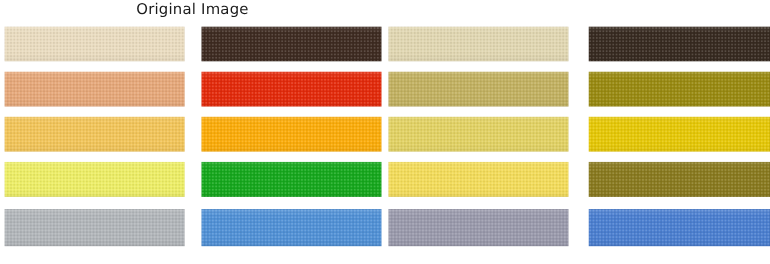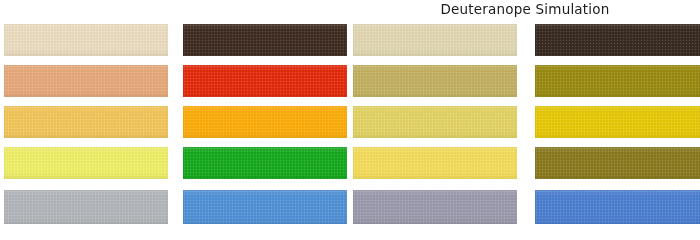--- a/index.html
+++ b/index.html
@@ -73,21 +73,21 @@
     box-shadow:inset 0 0 0 .5px rgba(0,0,0,.06);
     pointer-events:none;
   }
 </style>
 </head>
 <body style="background: rgb(255, 255, 255);">
 
 <div class="page">
 
   <div class="headers">
-    <div class="hdr hdr-right">Deuteranope Simulation</div>
+    <div class="hdr hdr-left">Original Image</div>
   </div>
 
   <div class="grid">
 
     <div class="col col-0">
       <div class="swatch r0" title="cream-beige">
           <div class="fill" style="background: rgb(234, 220, 192);"></div>
           <div class="band"></div>
           <div class="tex"></div>
           <div class="edge"></div>

